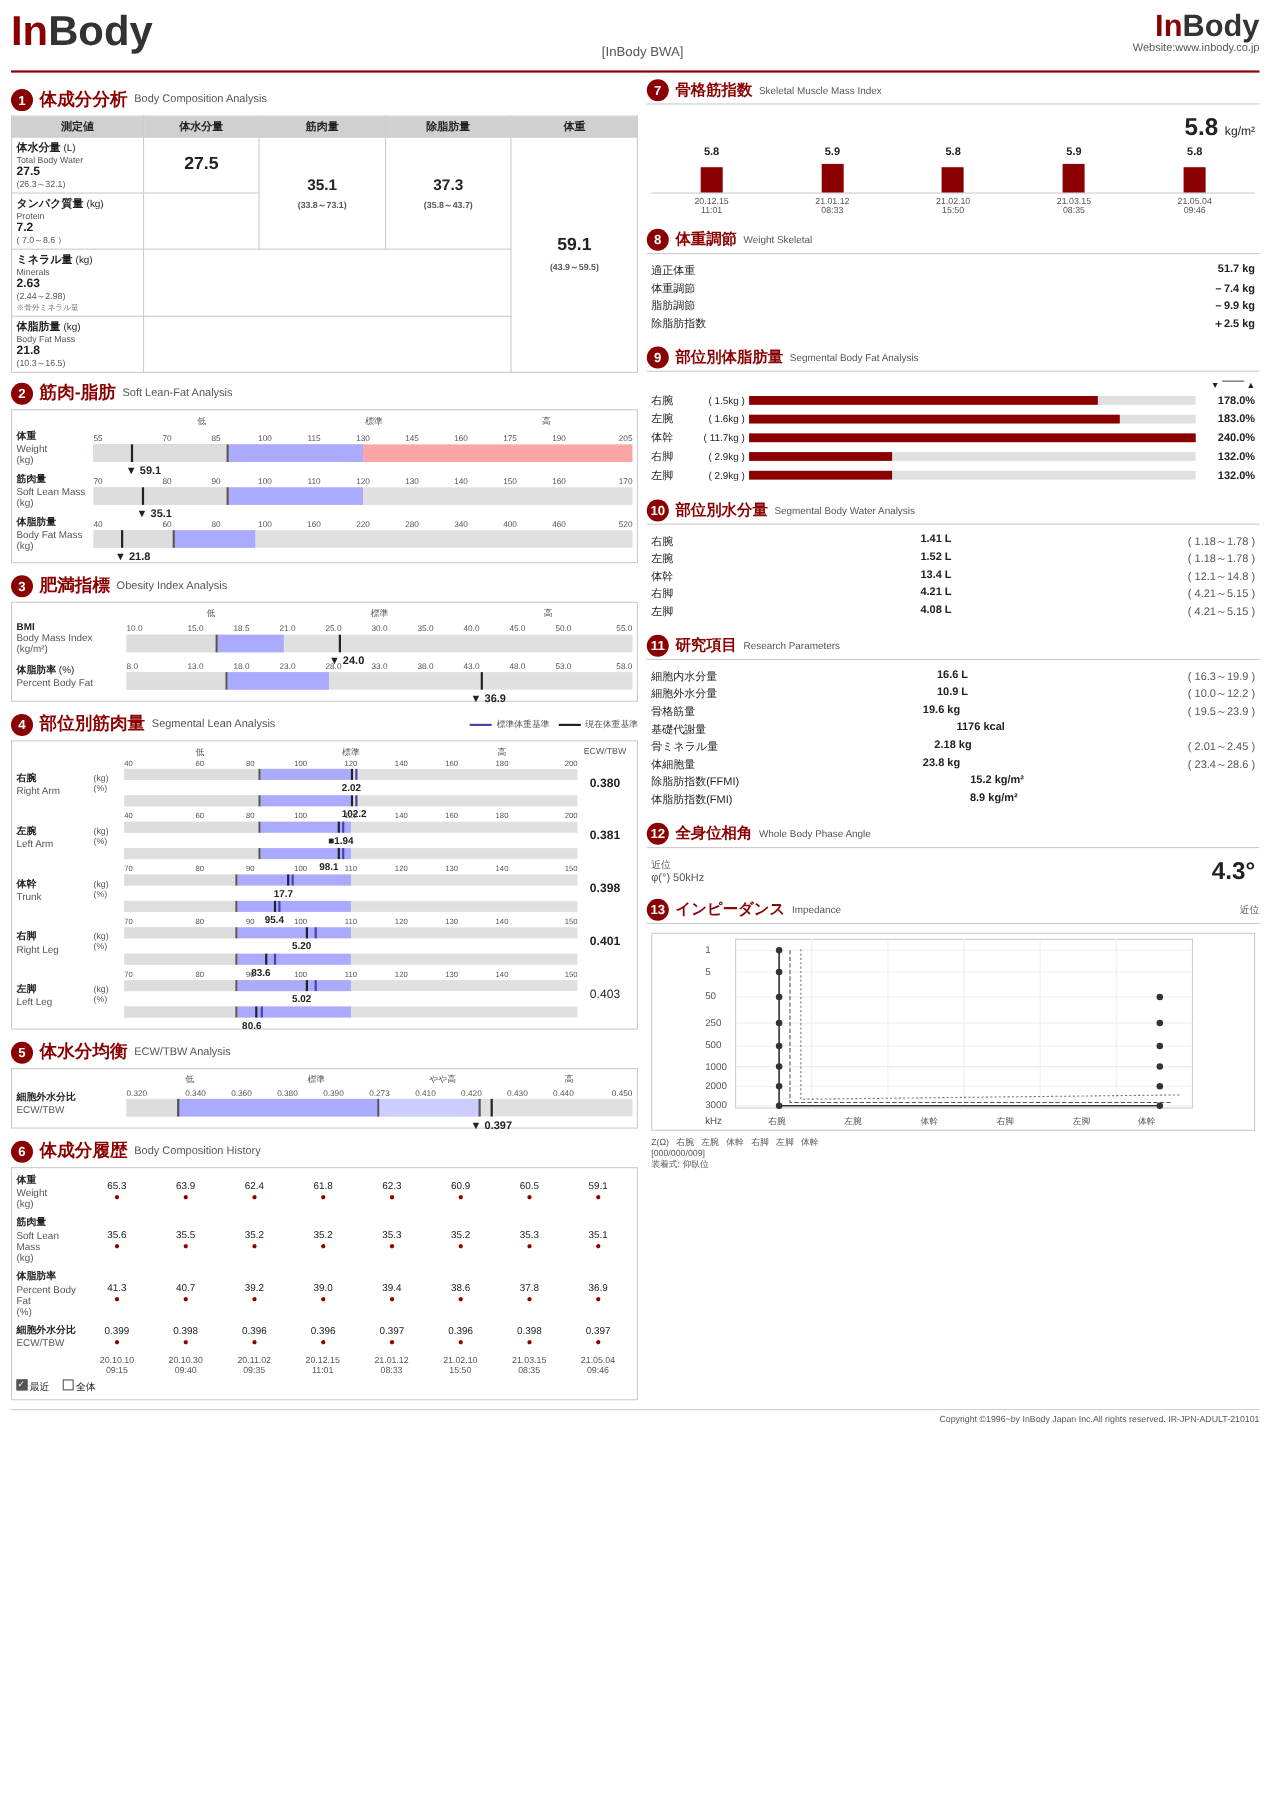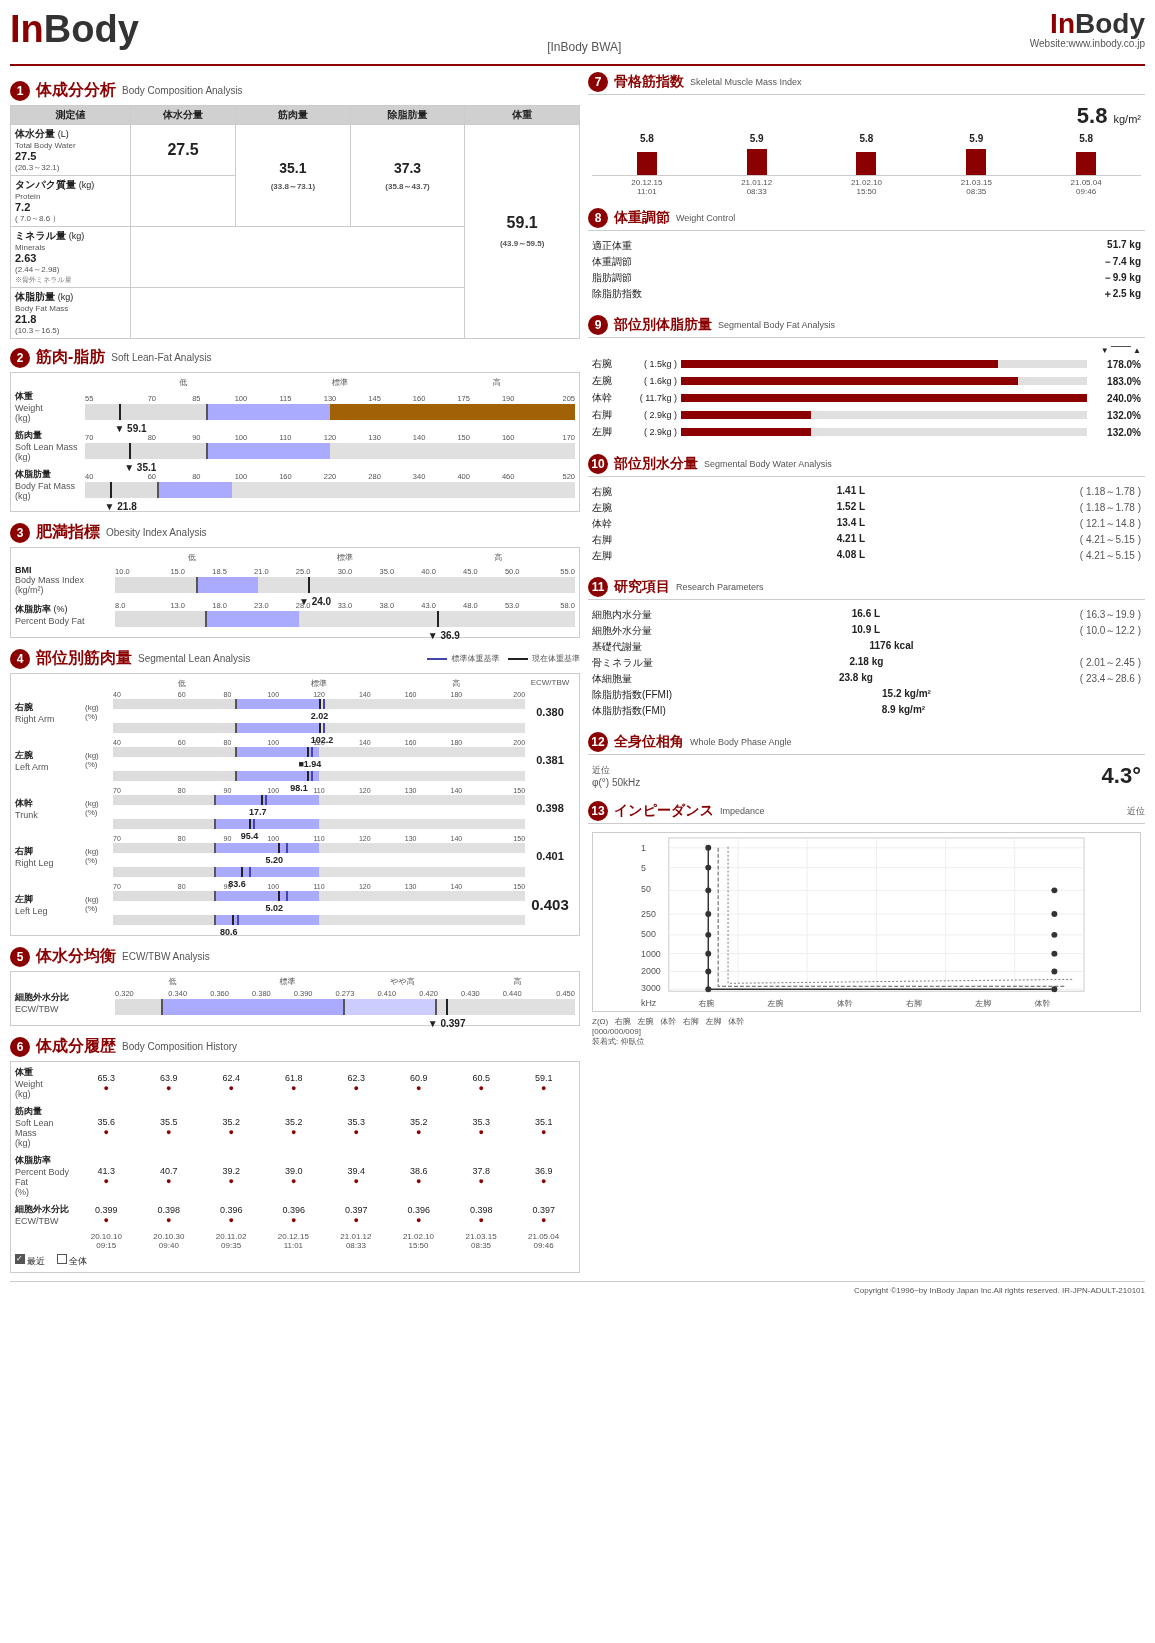--- a/index.html
+++ b/index.html
@@ -268,21 +268,21 @@
               <div style="flex:1;text-align:center;">85</div>
               <div style="flex:1;text-align:center;">100</div>
               <div style="flex:1;text-align:center;">115</div>
               <div style="flex:1;text-align:center;">130</div>
               <div style="flex:1;text-align:center;">145</div>
               <div style="flex:1;text-align:center;">160</div>
               <div style="flex:1;text-align:center;">175</div>
               <div style="flex:1;text-align:center;">190</div>
               <div style="flex:1;text-align:right;">205</div>
             </div>
-            <div style="position:relative;height:16px;background:#a16207;">
+            <div style="position:relative;height:16px;background:#fca5a5;">
               <div style="position:absolute;top:0;left:0;width:25%;height:100%;background:#ddd;border-right:2px solid #555;"></div>
               <div style="position:absolute;top:0;left:25%;width:25%;height:100%;background:#aaf;"></div>
               <div style="position:absolute;top:0;left:7%;width:2px;height:100%;background:#222;"></div>
               <div style="position:absolute;bottom:-14px;left:6%;font-size:10px;font-weight:bold;">▼ 59.1</div>
             </div>
           </div>
         </div>
 
         <div style="display:flex;align-items:center;margin-bottom:6px;">
           <div style="width:70px;font-size:9px;">
@@ -605,21 +605,21 @@
               <div style="position:absolute;bottom:-12px;left:37%;font-size:9px;font-weight:bold;">5.02</div>
             </div>
             <div style="position:relative;height:10px;background:#e0e0e0;margin-top:14px;">
               <div style="position:absolute;top:0;left:0;width:25%;height:100%;background:#ddd;border-right:2px solid #555;"></div>
               <div style="position:absolute;top:0;left:25%;width:25%;height:100%;background:#aaf;"></div>
               <div style="position:absolute;top:0;left:30%;width:2px;height:100%;background:#4444aa;"></div>
               <div style="position:absolute;top:0;left:29%;width:2px;height:100%;background:#222;"></div>
               <div style="position:absolute;bottom:-12px;left:26%;font-size:9px;font-weight:bold;">80.6</div>
             </div>
           </div>
-          <div style="width:50px;text-align:center;font-size:15px;font-weight:bold;">0.403</div>
+          <div style="width:50px;text-align:center;font-size:11px;font-weight:normal;">0.403</div>
         </div>
       </div>
 
       <div class="section-title" style="margin-top:10px;">
         <div class="section-num">5</div>
         <span class="section-title-jp">体水分均衡</span>
         <span class="section-title-en">ECW/TBW Analysis</span>
       </div>
       <div style="border:1px solid #ccc;padding:4px;">
         <div style="display:flex;font-size:8px;color:#555;margin-bottom:2px;">
@@ -799,21 +799,21 @@
               <span>21.05.04<br>09:46</span>
             </div>
           </div>
         </div>
       </div>
 
       <div class="right-section">
         <div class="right-section-title">
           <div class="right-num">8</div>
           <span class="right-title-jp">体重調節</span>
-          <span class="right-title-en">Weight Control</span>
+          <span class="right-title-en">Weight Skeletal</span>
         </div>
         <div style="padding:4px;">
           <div style="display:flex;justify-content:space-between;font-size:10px;margin-bottom:2px;">
             <span>適正体重</span>
             <span style="font-weight:bold;">51.7 kg</span>
           </div>
           <div style="display:flex;justify-content:space-between;font-size:10px;margin-bottom:2px;">
             <span>体重調節</span>
             <span style="font-weight:bold;">－7.4 kg</span>
           </div>
@@ -930,20 +930,25 @@
         <div style="padding:4px;">
           <div style="display:flex;justify-content:space-between;font-size:10px;margin-bottom:2px;">
             <span>細胞内水分量</span>
             <span style="font-weight:bold;">16.6 L</span>
             <span style="color:#555;">( 16.3～19.9 )</span>
           </div>
           <div style="display:flex;justify-content:space-between;font-size:10px;margin-bottom:2px;">
             <span>細胞外水分量</span>
             <span style="font-weight:bold;">10.9 L</span>
             <span style="color:#555;">( 10.0～12.2 )</span>
+          </div>
+          <div style="display:flex;justify-content:space-between;font-size:10px;margin-bottom:2px;">
+            <span>骨格筋量</span>
+            <span style="font-weight:bold;">19.6 kg</span>
+            <span style="color:#555;">( 19.5～23.9 )</span>
           </div>
           <div style="display:flex;justify-content:space-between;font-size:10px;margin-bottom:2px;">
             <span>基礎代謝量</span>
             <span style="font-weight:bold;">1176 kcal</span>
             <span style="color:#555;"></span>
           </div>
           <div style="display:flex;justify-content:space-between;font-size:10px;margin-bottom:2px;">
             <span>骨ミネラル量</span>
             <span style="font-weight:bold;">2.18 kg</span>
             <span style="color:#555;">( 2.01～2.45 )</span>

